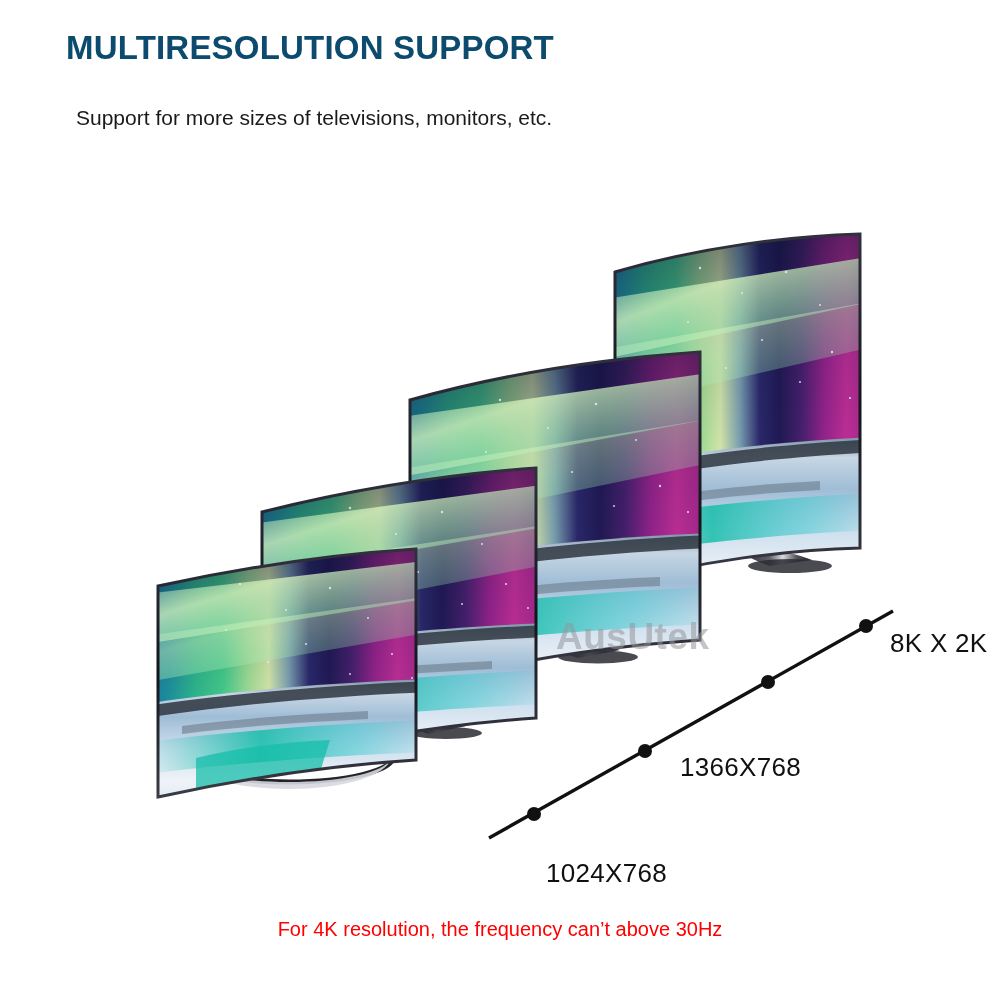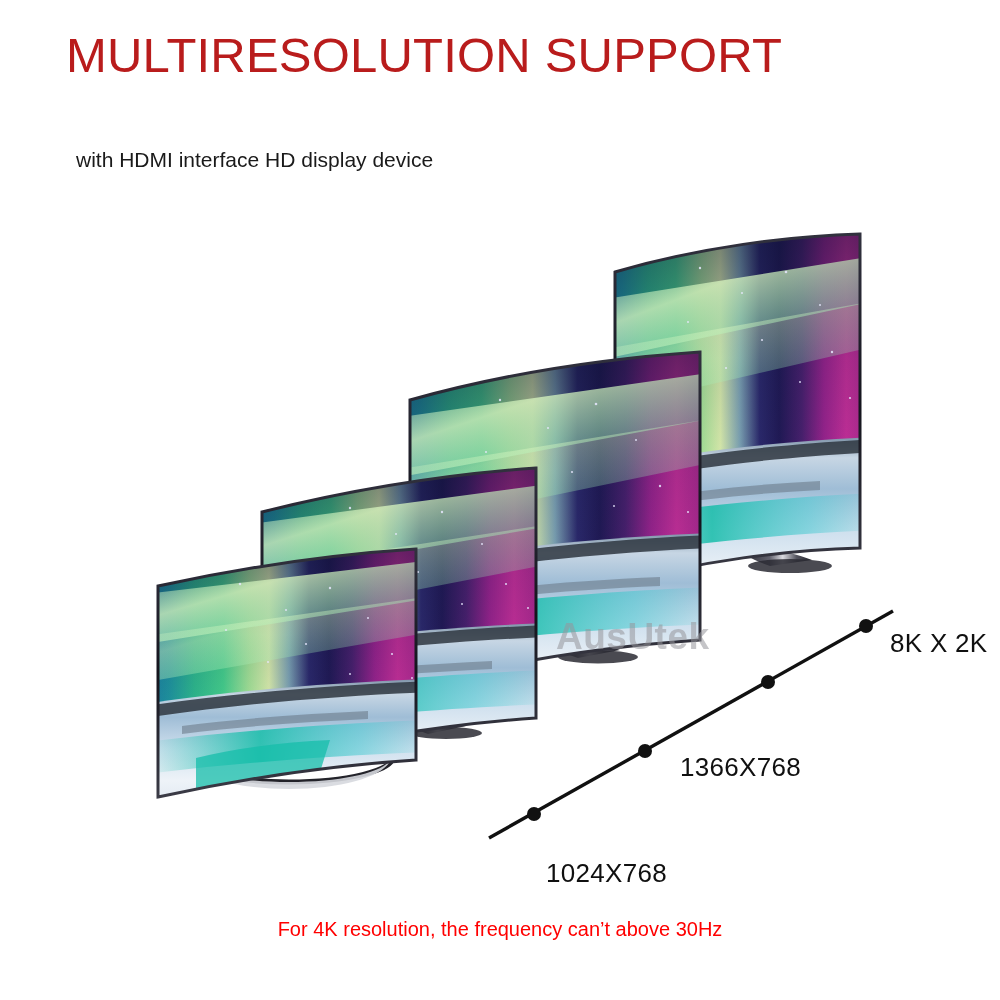--- a/index.html
+++ b/index.html
@@ -5,22 +5,22 @@
   html,body{margin:0;padding:0;background:#ffffff;}
   body{width:1000px;height:1000px;position:relative;overflow:hidden;
        font-family:"Liberation Sans","DejaVu Sans",sans-serif;
        -webkit-font-smoothing:antialiased;}
 
   .stage{position:absolute;inset:0;width:1000px;height:1000px;}
 
   
   .title{
     position:absolute;left:66px;top:31px;
-    font-size:49px;font-weight:400;letter-spacing:0.2px;
-    color:#b91c1c;line-height:1.0;white-space:nowrap;
+    font-size:33px;font-weight:700;letter-spacing:0.2px;
+    color:#0c4a6e;line-height:1.0;white-space:nowrap;
   }
   .sub1{
     position:absolute;left:76px;top:106px;
     font-size:21px;font-weight:400;color:#1a1a1a;white-space:nowrap;
   }
   .sub2{
     position:absolute;left:76px;top:148px;
     font-size:21px;font-weight:400;color:#1a1a1a;white-space:nowrap;
   }
 
@@ -51,22 +51,22 @@
   .res-1920{left:786px;top:678px;}
   .res-4k  {left:890px;top:628px;}
 </style>
 </head>
 <body>
 
 <div class="stage">
 
   <div class="title">MULTIRESOLUTION SUPPORT</div>
 
-
-  <div class="sub2">with HDMI interface HD display device</div>
+  <div class="sub1">Support for more sizes of televisions, monitors, etc.</div>
+
 
   <svg class="tv-svg" viewBox="0 0 1000 1000">
     <defs>
 
       <linearGradient id="sky" x1="0" y1="0" x2="1" y2="0">
         <stop offset="0.00" stop-color="#1b7fa6"></stop>
         <stop offset="0.08" stop-color="#1f97a2"></stop>
         <stop offset="0.17" stop-color="#2fbd90"></stop>
         <stop offset="0.27" stop-color="#46d48f"></stop>
         <stop offset="0.36" stop-color="#a8e89a"></stop>

